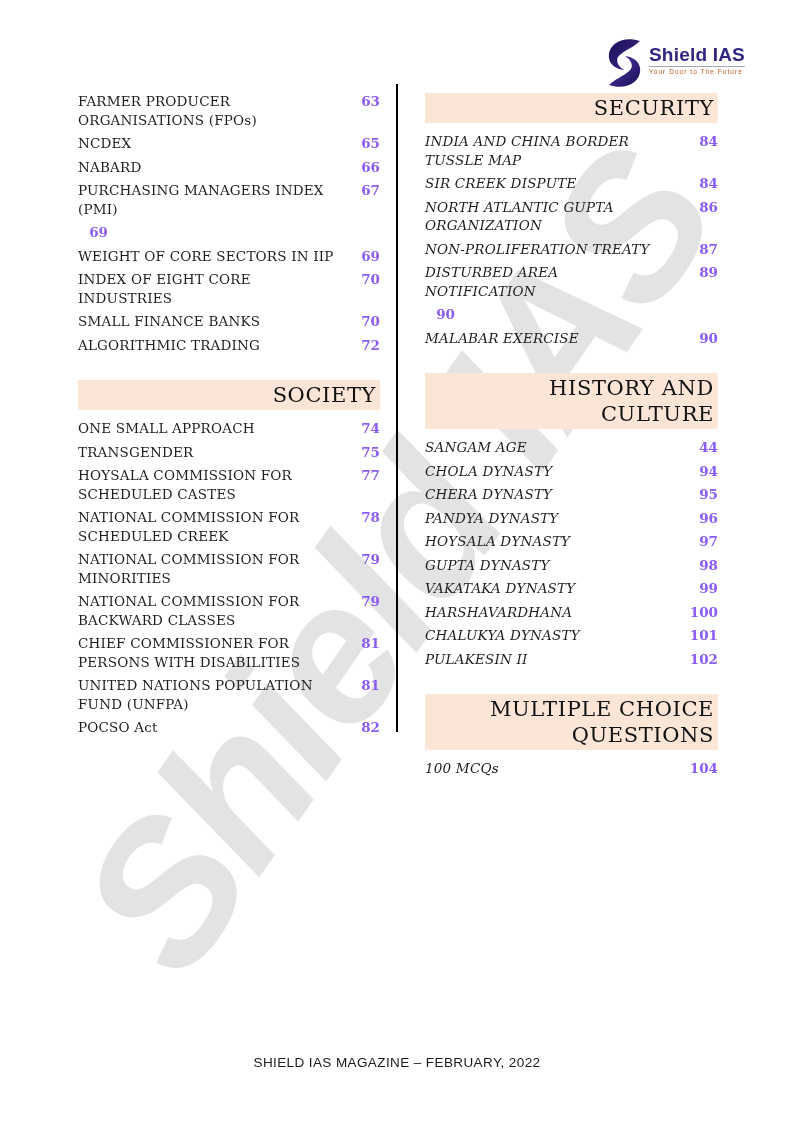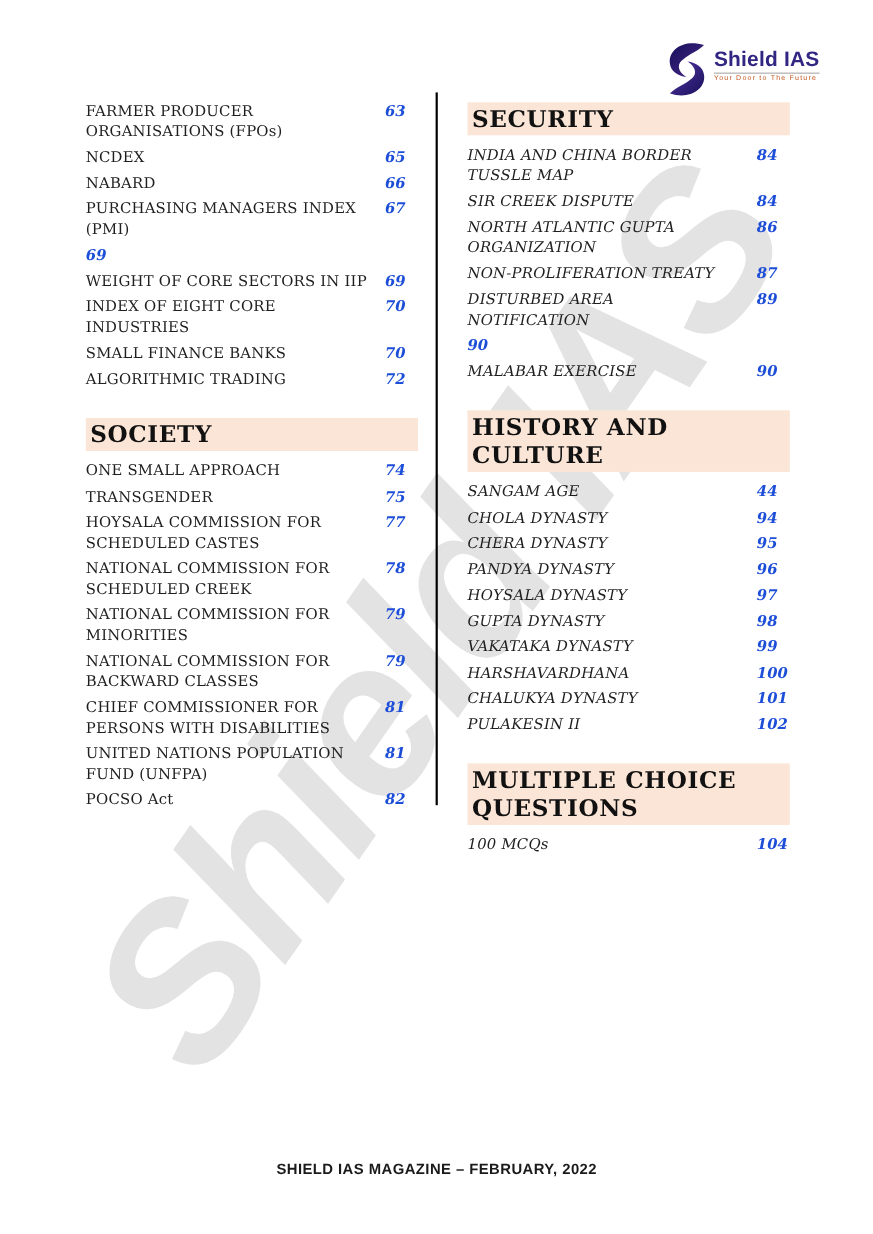--- a/index.html
+++ b/index.html
@@ -36,44 +36,44 @@
     font-size:6.4px;letter-spacing:1.1px;
     color:var(--tagline,#c2571f);white-space:nowrap;
   }
   
   .divider{position:absolute;left:396px;top:84px;width:1.5px;height:648px;background:#000;z-index:2;}
   .col{position:absolute;z-index:2;}
   .col-left{left:78px;top:92px;width:302px;}
   .col-right{left:425px;top:93px;width:293px;}
   .banner{
     background:var(--banner,#fbe5d6);
-    text-align:left;font-weight:bold;
+    text-align:right;font-weight:normal;
     font-size:21px;line-height:26px;padding:2px 4px;
     letter-spacing:0.6px;color:#111;
     margin:26px 0 9px 0;
   }
   .section:first-child .banner{margin-top:0;}
   .toc-row{
     display:flex;justify-content:space-between;align-items:flex-start;
     margin-bottom:5px;
   }
   .toc-label{
     width:263px;font-size:13.5px;line-height:18.5px;letter-spacing:0.2px;
   }
   .col-right .toc-label{width:248px;font-style:italic;}
   .toc-page{
     font-size:13.5px;line-height:18.5px;font-weight:bold;
-    min-width:30px;text-align:left;color:#1d4ed8;font-style:italic;
+    min-width:30px;text-align:right;color:#8b5cf6;
   }
   
   .footer{
     position:absolute;left:0;top:1055px;width:100%;
     text-align:center;z-index:2;
     font-family:"Liberation Sans","DejaVu Sans",sans-serif;
-    font-weight:bold;font-size:13.5px;letter-spacing:0.4px;color:#1a1a1a;
+    font-weight:normal;font-size:13.5px;letter-spacing:0.4px;color:#1a1a1a;
   }
 </style>
 </head>
 <body>
 
 <div class="page" style="--banner: #fbe5d6; --brand: #312783; --tagline: #c2571f; --wm: #e3e3e3;">
 
   <div class="watermark">Shield IAS</div>
 
   <div class="logo">

